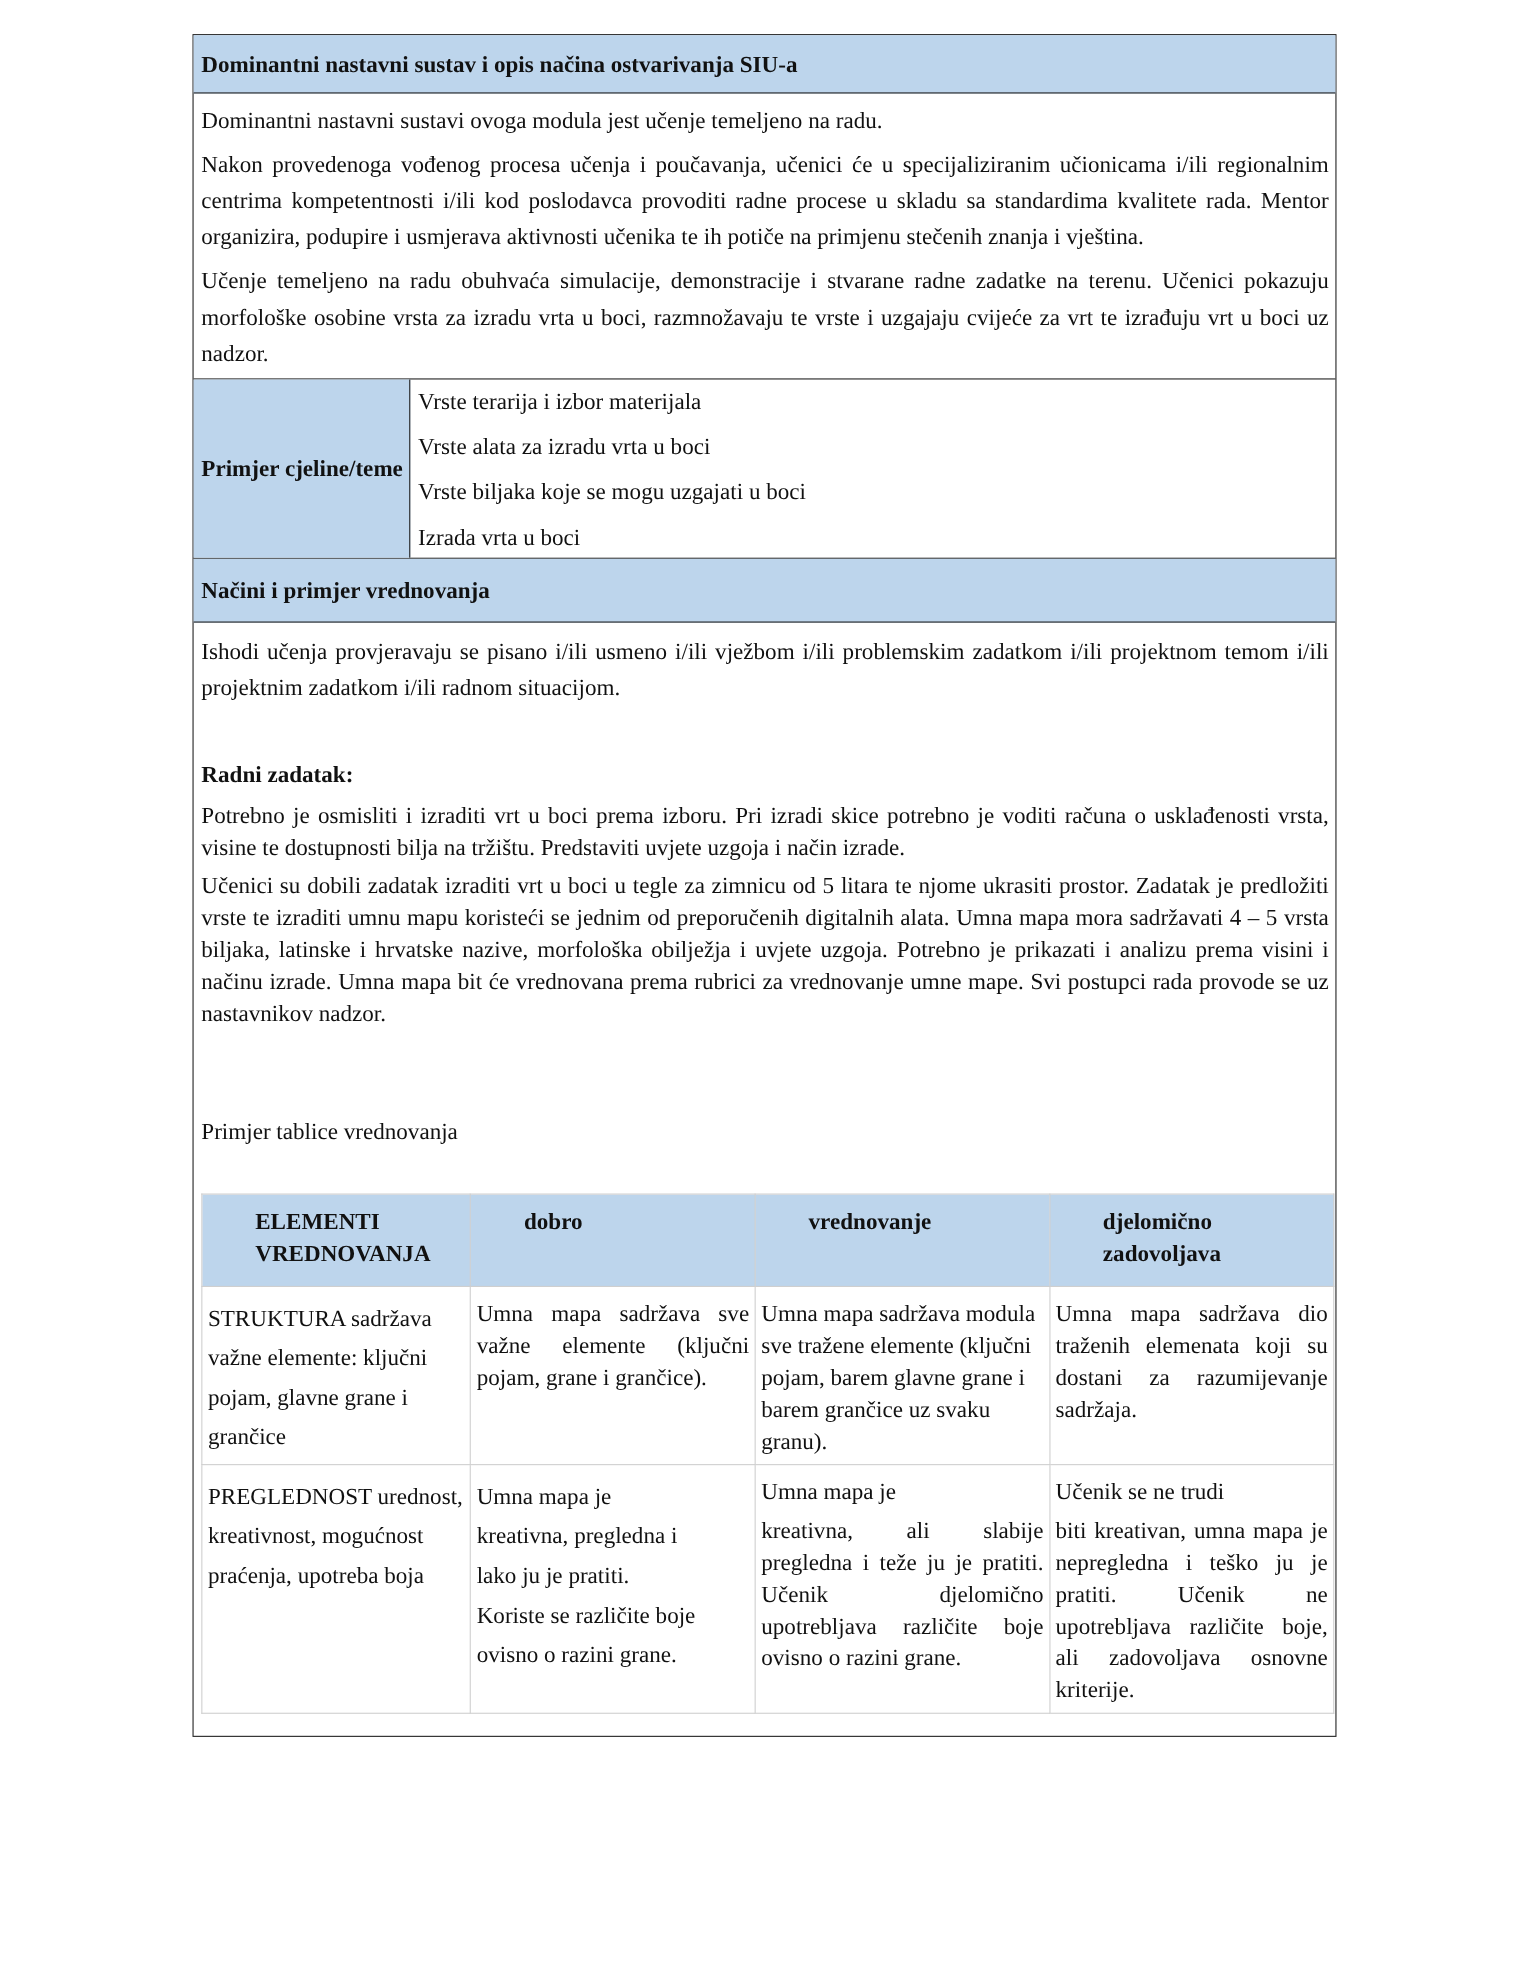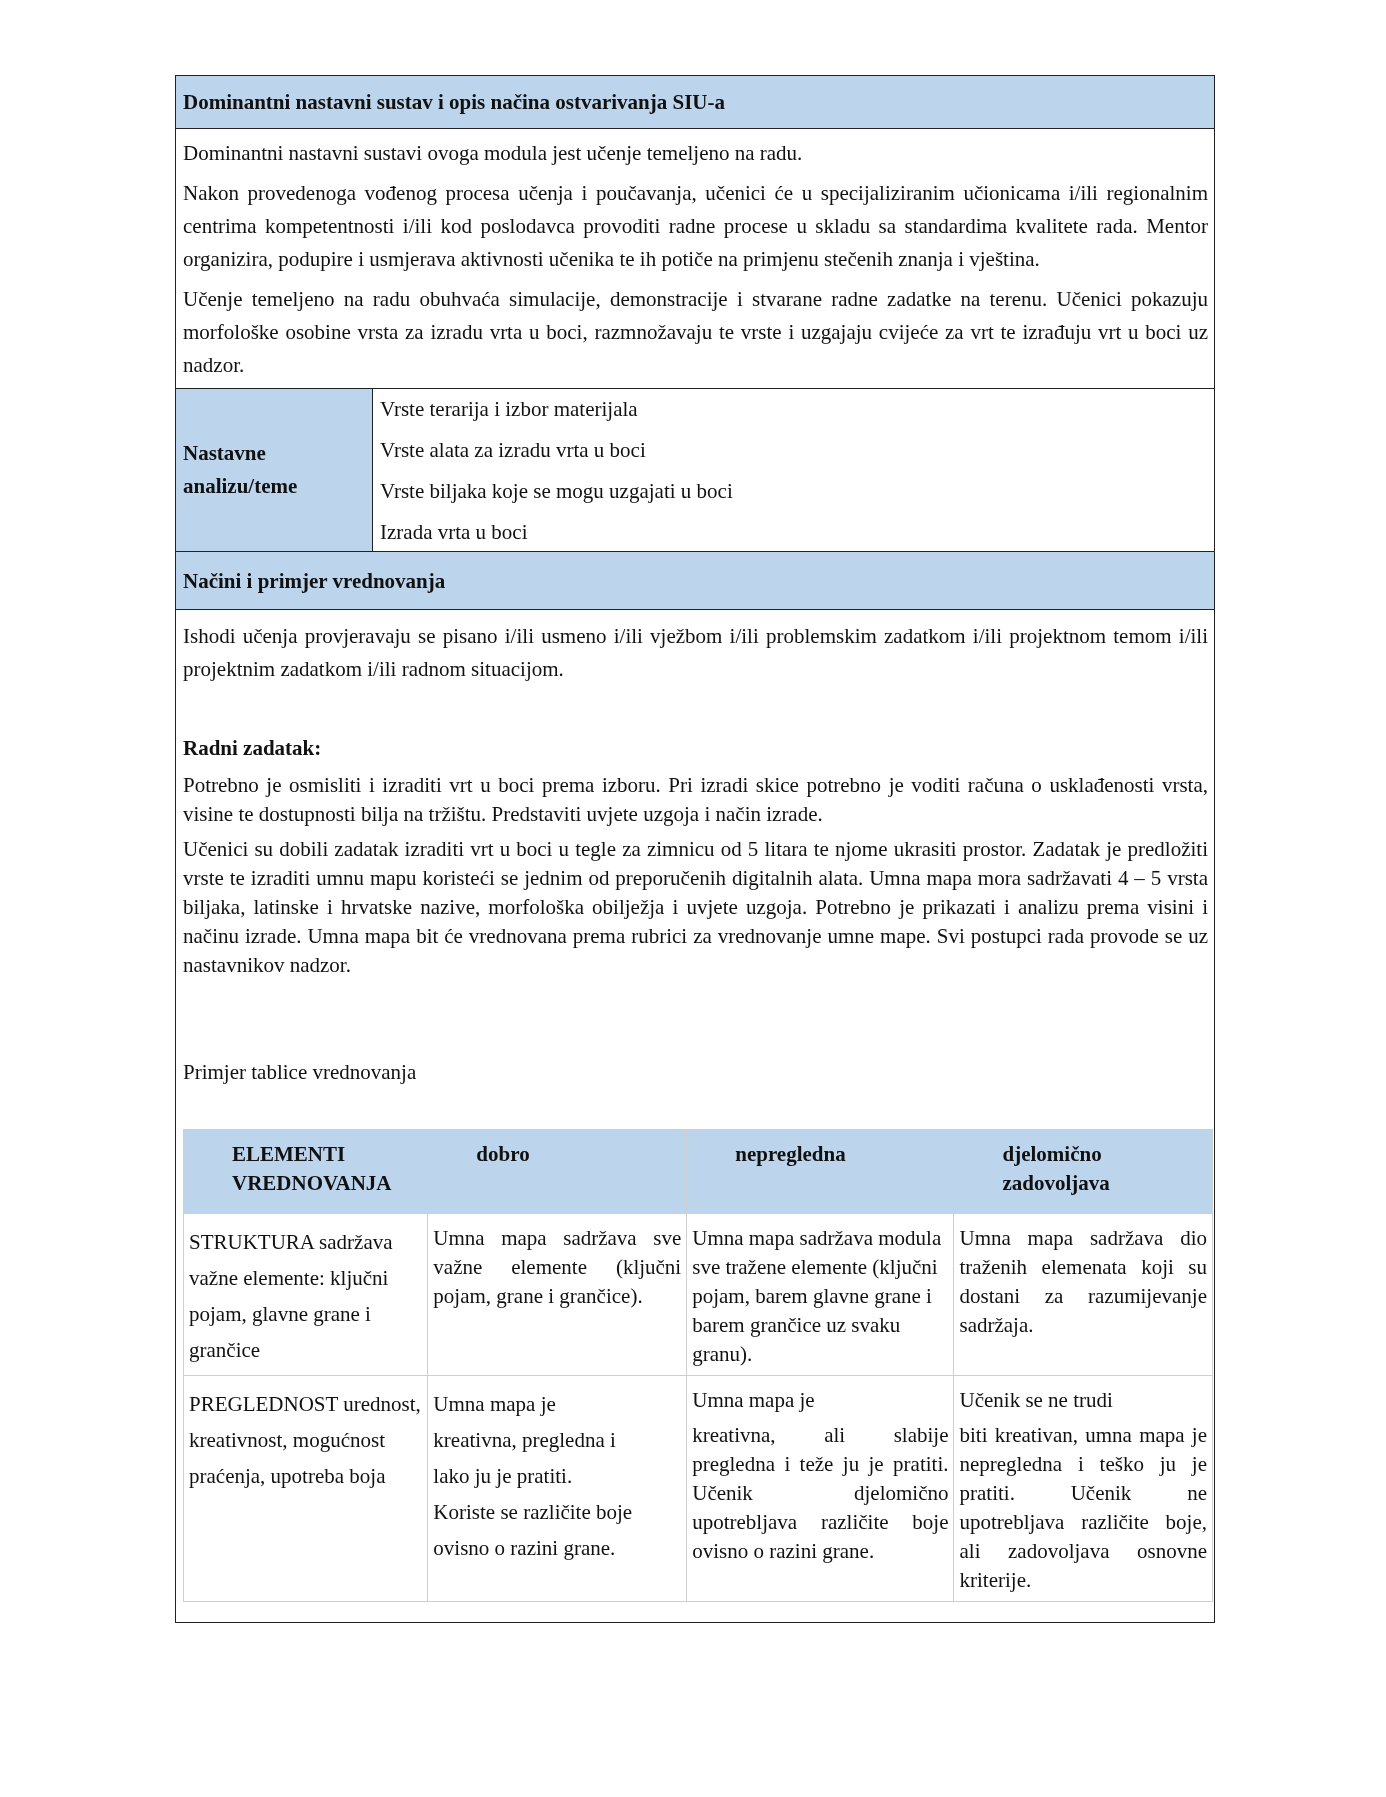--- a/index.html
+++ b/index.html
@@ -14,21 +14,20 @@
       font-family: "Liberation Serif", "DejaVu Serif", serif;
       color: #111111;
     }
     .page-table {
       position: absolute;
       left: 175px;
       top: 31px;
       width: 1040px;
       border: 1.5px solid #222222;
       box-sizing: border-box;
-      margin-top: 44px;
     }
     .row-header {
       background: #bdd5ec;
       border-bottom: 1.5px solid #222222;
       padding: 10px 7px 0 7px;
       height: 53px;
       box-sizing: border-box;
       font-weight: bold;
       font-size: 21px;
       line-height: 32px;
@@ -126,21 +125,21 @@
 <div class="page-table">
 
   <div class="row-header">Dominantni nastavni sustav i opis načina ostvarivanja SIU-a</div>
   <div class="block">
     <p>Dominantni nastavni sustavi ovoga modula jest učenje temeljeno na radu.</p>
     <p>Nakon provedenoga vođenog procesa učenja i poučavanja, učenici će u specijaliziranim učionicama i/ili regionalnim centrima kompetentnosti i/ili kod poslodavca provoditi radne procese u skladu sa standardima kvalitete rada. Mentor organizira, podupire i usmjerava aktivnosti učenika te ih potiče na primjenu stečenih znanja i vještina.</p>
     <p>Učenje temeljeno na radu obuhvaća simulacije, demonstracije i stvarane radne zadatke na terenu. Učenici pokazuju morfološke osobine vrsta za izradu vrta u boci, razmnožavaju te vrste i uzgajaju cvijeće za vrt te izrađuju vrt u boci uz nadzor.</p>
   </div>
 
   <div class="topics">
-    <div class="topics-label">Nastavne analizu/teme</div>
+    <div class="topics-label">Primjer cjeline/teme</div>
     <div class="topics-list">
       <div>Vrste terarija i izbor materijala</div>
       <div>Vrste alata za izradu vrta u boci</div>
       <div>Vrste biljaka koje se mogu uzgajati u boci</div>
       <div>Izrada vrta u boci</div>
     </div>
   </div>
 
   <div class="row-header" style="height:58px;padding-top:13px;">Načini i primjer vrednovanja</div>
 
@@ -153,21 +152,21 @@
       <p>Učenici su dobili zadatak izraditi vrt u boci u tegle za zimnicu od 5 litara te njome ukrasiti prostor. Zadatak je predložiti vrste te izraditi umnu mapu koristeći se jednim od preporučenih digitalnih alata. Umna mapa mora sadržavati 4 – 5 vrsta biljaka, latinske i hrvatske nazive, morfološka obilježja i uvjete uzgoja. Potrebno je prikazati i analizu prema  visini i načinu izrade. Umna mapa bit će vrednovana prema rubrici za vrednovanje umne mape. Svi postupci rada provode se uz nastavnikov nadzor.</p>
     </div>
     <div class="spacer-mid"></div>
     <p class="rubric-title">Primjer tablice vrednovanja</p>
 
     <table class="rubric">
       <thead>
         <tr>
           <th class="col1">ELEMENTI VREDNOVANJA</th>
           <th class="col2">dobro</th>
-          <th class="col3">nepregledna</th>
+          <th class="col3">vrednovanje</th>
           <th class="col4">djelomično zadovoljava</th>
         </tr>
       </thead>
       <tbody>
         <tr>
           <td class="loose">STRUKTURA sadržava važne elemente: ključni pojam, glavne grane i grančice</td>
           <td class="justify">Umna mapa sadržava sve važne elemente (ključni pojam, grane i grančice).</td>
           <td>Umna mapa sadržava modula sve tražene elemente (ključni pojam, barem glavne grane i barem grančice uz svaku granu).</td>
           <td class="justify">Umna mapa sadržava dio traženih elemenata koji su dostani za razumijevanje sadržaja.</td>
         </tr>

